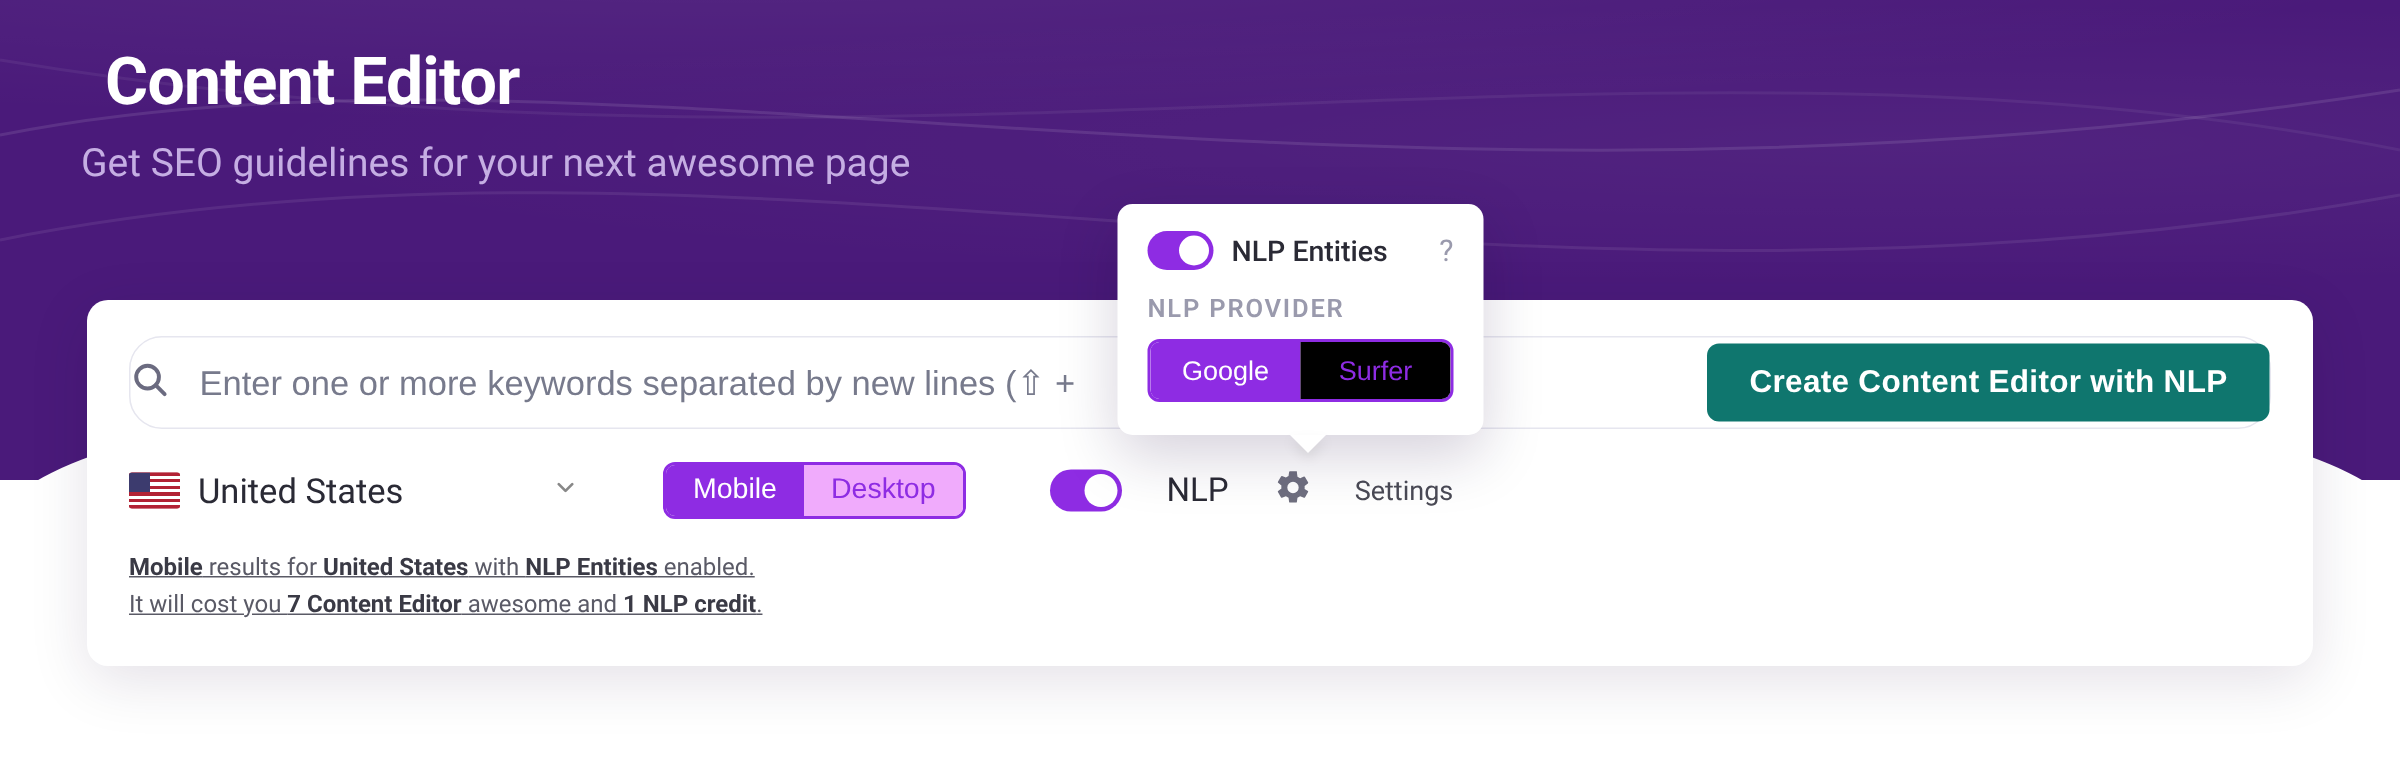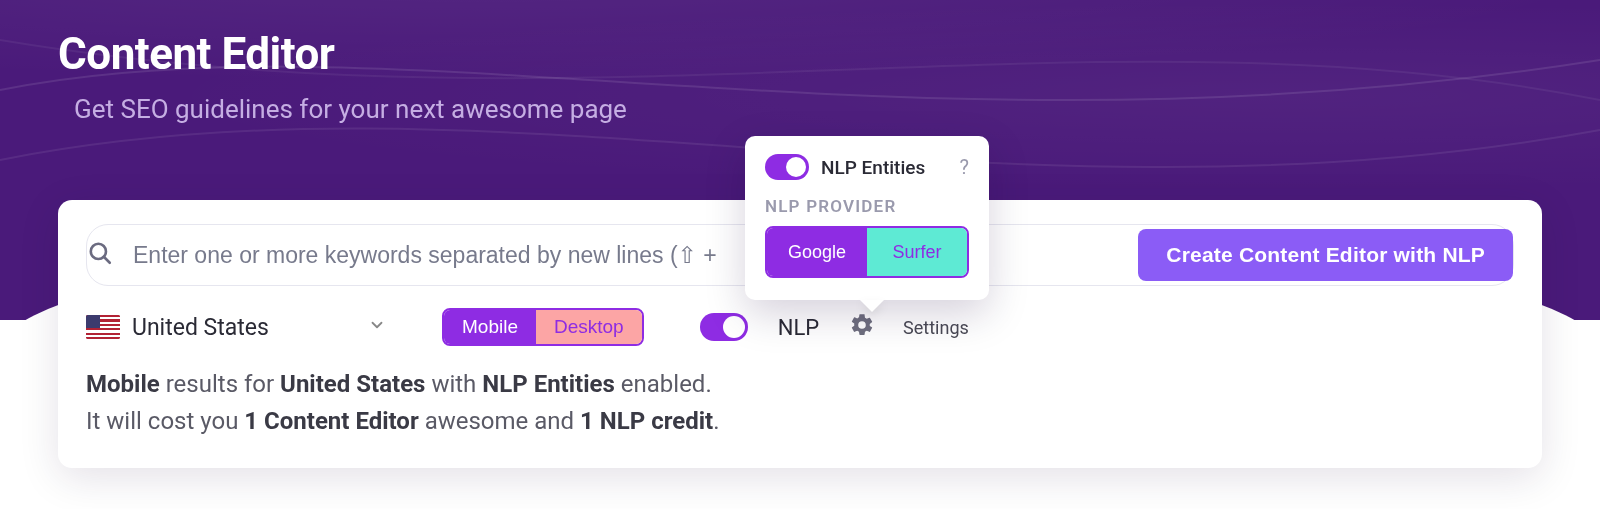--- a/index.html
+++ b/index.html
@@ -16,30 +16,30 @@
     inset: 0;
     height: 320px;
     background: #4a1a7a;
     background-image:
       radial-gradient(ellipse 120% 60% at 30% -10%, rgba(255,255,255,0.06), transparent 60%),
       radial-gradient(ellipse 120% 50% at 80% 30%, rgba(255,255,255,0.04), transparent 60%);
   }
   .hero svg { position: absolute; inset: 0; width: 100%; height: 100%; }
   .title {
     position: absolute;
-    left: 58px;
+    left: 70px;
     top: 28px;
     color: #fff;
     font-size: 44px;
     font-weight: 700;
     letter-spacing: -0.5px;
   }
   .subtitle {
     position: absolute;
-    left: 74px;
+    left: 54px;
     top: 94px;
     color: #c5aee3;
     font-size: 26px;
     font-weight: 400;
   }
   .curve {
     position: absolute;
     left: 0; right: 0;
     top: 230px;
     height: 280px;
@@ -71,21 +71,21 @@
   .search-input {
     flex: 1 1 auto;
     border: none;
     outline: none;
     font-size: 23px;
     color: #333;
   }
   .search-input::placeholder { color: #777a8c; }
   .cta {
     flex: 0 0 auto;
-    background: #8b5cf6;
+    background: #0f766e;
     color: #fff;
     font-size: 21px;
     font-weight: 600;
     border: none;
     border-radius: 8px;
     padding: 14px 28px;
     cursor: pointer;
     letter-spacing: 0.2px;
   }
   .controls-row {
@@ -127,21 +127,21 @@
     overflow: hidden;
     height: 38px;
     margin-left: 30px;
   }
   .seg button {
     border: none;
     padding: 0 18px;
     font-size: 19px;
     font-weight: 500;
     cursor: pointer;
-    background: #fca5a5;
+    background: #f0abfc;
     color: #8e2ce3;
     height: 100%;
   }
   .seg button.active { background: #8e2ce3; color: #fff; }
   .toggle {
     width: 48px; height: 28px;
     background: #8e2ce3;
     border-radius: 999px;
     position: relative;
     cursor: pointer;
@@ -155,23 +155,24 @@
     right: 3px; top: 3px;
     width: 22px; height: 22px;
     background: #fff;
     border-radius: 50%;
   }
   .nlp-label { font-size: 22px; color: #2a2a35; margin-left: 4px; text-align: right; }
   .gear { color: #6f6f7f; cursor: pointer; margin-left: 4px; }
   .settings-label { font-size: 18px; color: #4a4a55; margin-left: 2px; }
   .info {
     margin-top: 20px;
-    font-size: 24px;
+    font-size: 16px;
     color: #5a5a66;
     line-height: 1.55;
+    text-decoration: underline;
   }
   .info b { color: #3a3a45; font-weight: 700; }
 
   
   .popover {
     position: absolute;
     left: 745px;
     top: 136px;
     width: 244px;
     background: #fff;
@@ -216,28 +217,28 @@
     letter-spacing: 1.2px;
     color: #9a9aad;
     font-weight: 600;
   }
   .pop-seg {
     margin-top: 10px;
     display: flex;
     border: 2px solid #8e2ce3;
     border-radius: 8px;
     overflow: hidden;
-    height: 52px;
+    height: 42px;
   }
   .pop-seg button {
     border: none;
     font-size: 18px;
     font-weight: 500;
     cursor: pointer;
-    background: #5eead4;
+    background: #000000;
     color: #8e2ce3;
     flex: 1;
   }
   .pop-seg button.active { background: #8e2ce3; color: #fff; }
 </style>
 </head>
 <body>
 
 <div class="hero">
   <svg viewBox="0 0 1600 320" preserveAspectRatio="none">
@@ -302,16 +303,16 @@
       </svg>
     </span>
     <span class="settings-label">Settings</span>
   </div>
 
   <div class="info">
     <div>
       <b>Mobile</b><span> results for </span><b>United States</b><span> with </span><b>NLP Entities</b><span> enabled.</span>
     </div>
     <div>
-      <span>It will cost you </span><b>1 Content Editor</b><span> awesome and </span><b>1 NLP credit</b><span>.</span>
+      <span>It will cost you </span><b>7 Content Editor</b><span> awesome and </span><b>1 NLP credit</b><span>.</span>
     </div>
   </div>
 </div>
 
 </body></html>

